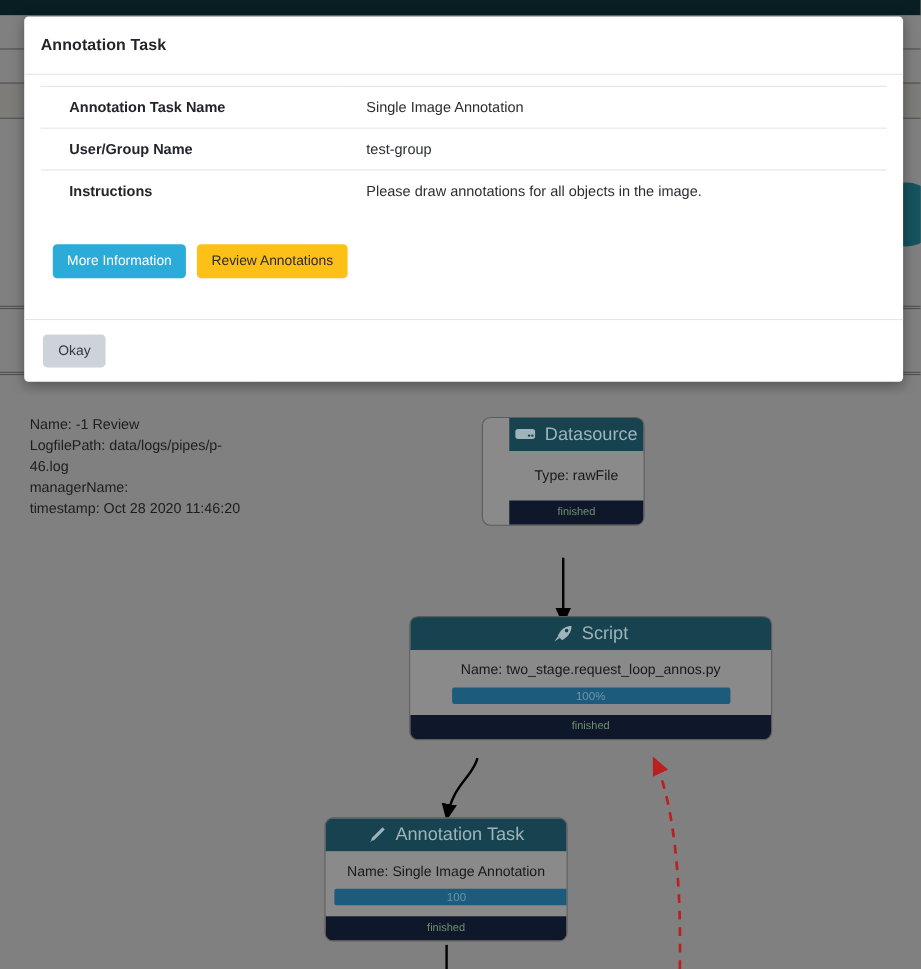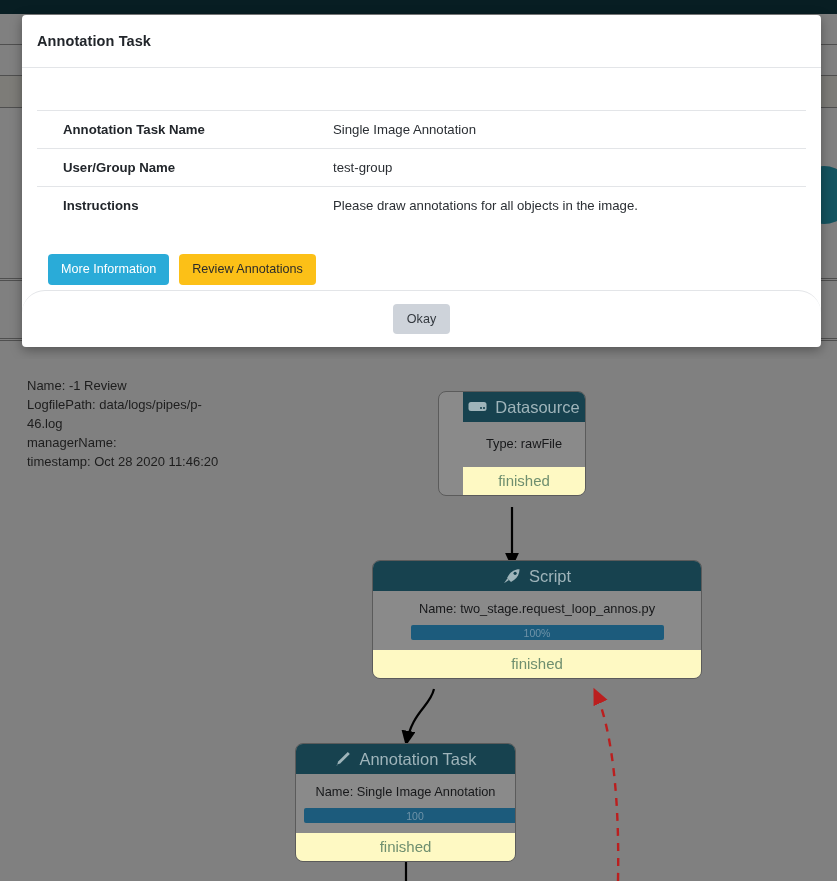--- a/index.html
+++ b/index.html
@@ -45,21 +45,21 @@
     display: flex; align-items: center;
     padding: 0 15px;
     border-bottom: 1px solid #e3e5e8;
   }
   .modal-title {
     font-size: 14.5px; font-weight: bold; color: #22262b;
     letter-spacing: .1px;
   }
   .modal-body { flex: 1 1 auto; padding: 10px 15px 0 15px; position: relative; }
 
-  table.info { width: 100%; border-collapse: collapse; margin-top: 32px; }
+  table.info { width: 100%; border-collapse: collapse; }
   table.info tr { border-top: 1px solid #e3e5e8; }
   table.info td {
     padding: 11px 0 11px 26px;
     font-size: 13.2px; color: #22262b;
     vertical-align: middle;
   }
   table.info td.k { width: 270px; font-weight: bold; }
   table.info td.v { font-weight: normal; color: #2b2f34; }
 
   .btn-row { display: flex; gap: 10px; margin-top: 30px; padding-left: 11px; }
@@ -67,23 +67,22 @@
     border: none; border-radius: 4px; cursor: pointer;
     font-family: "Liberation Sans", sans-serif;
     font-size: 12.6px; padding: 9px 13px; line-height: 1;
   }
   .btn-info { background: #2aabd8; color: #ffffff; }
   .btn-warn { background: #fcc017; color: #2b2b2b; }
 
   .modal-footer {
     height: 57px; flex: none;
     border-top: 1px solid #e3e5e8;
-    display: flex; align-items: center; justify-content: center;
+    display: flex; align-items: center; justify-content: flex-start;
     padding: 0 17px;
-    border-radius: 23px;
   }
   .btn-okay {
     background: #ced3da; color: #34393f; border: none; border-radius: 4px;
     font-family: "Liberation Sans", sans-serif;
     font-size: 12.6px; padding: 9px 14px; cursor: pointer; line-height: 1;
   }
 
   
   .canvas { position: absolute; left: 0; top: 359px; width: 837px; height: 522px; background: #808080; }
 
@@ -113,22 +112,22 @@
     text-align: center;
   }
   .node-body .line { font-size: 12.8px; color: #17181a; }
   .pbar {
     position: relative; margin: 9px auto 0; height: 15px;
     background: #1c5b7c; border-radius: 2px;
     display: flex; align-items: center; justify-content: center;
   }
   .pbar span { font-size: 10.5px; color: #6f93a8; }
   .node-status {
-    background: #fef9c3; color: #6f8f6f;
-    font-size: 15px; text-align: center; padding: 5px 0 6px;
+    background: #0f172a; color: #6f8f6f;
+    font-size: 10px; text-align: center; padding: 5px 0 6px;
   }
 
   svg.edges { position: absolute; left: 0; top: 0; width: 837px; height: 522px; overflow: visible; }
 </style>
 </head>
 <body>
 
 <div id="root">
 
   <div class="navbar"></div>
@@ -200,21 +199,21 @@
 
       <line x1="512" y1="148" x2="512" y2="208" stroke="#000" stroke-width="2.2" marker-end="url(#ah)"></line>
 
       <path d="M434,330 C430,348 412,352 406,386" fill="none" stroke="#000" stroke-width="2.2" marker-end="url(#ah)"></path>
 
       <path d="M618,522 C620,420 608,360 595,332" fill="none" stroke="#bb1f1f" stroke-width="2.4" stroke-dasharray="8,7" marker-end="url(#ahr)"></path>
 
       <line x1="406" y1="500" x2="406" y2="522" stroke="#000" stroke-width="2.2"></line>
     </svg>
 
-    <div class="node" style="left:438px; top:32px; width:148px;padding-left:24px;">
+    <div class="node" style="left:438px; top:20px; width:148px;padding-left:24px;">
       <div class="node-head">
         <span class="ico">
           <svg width="19" height="14" viewBox="0 0 19 14">
             <rect x="0.5" y="2" width="18" height="9" rx="2.5" fill="#9fb4ba"></rect>
             <circle cx="13" cy="8" r="1.1" fill="#17424f"></circle>
             <circle cx="16" cy="8" r="1.1" fill="#17424f"></circle>
           </svg>
         </span>
         <span>Datasource</span>
       </div>

